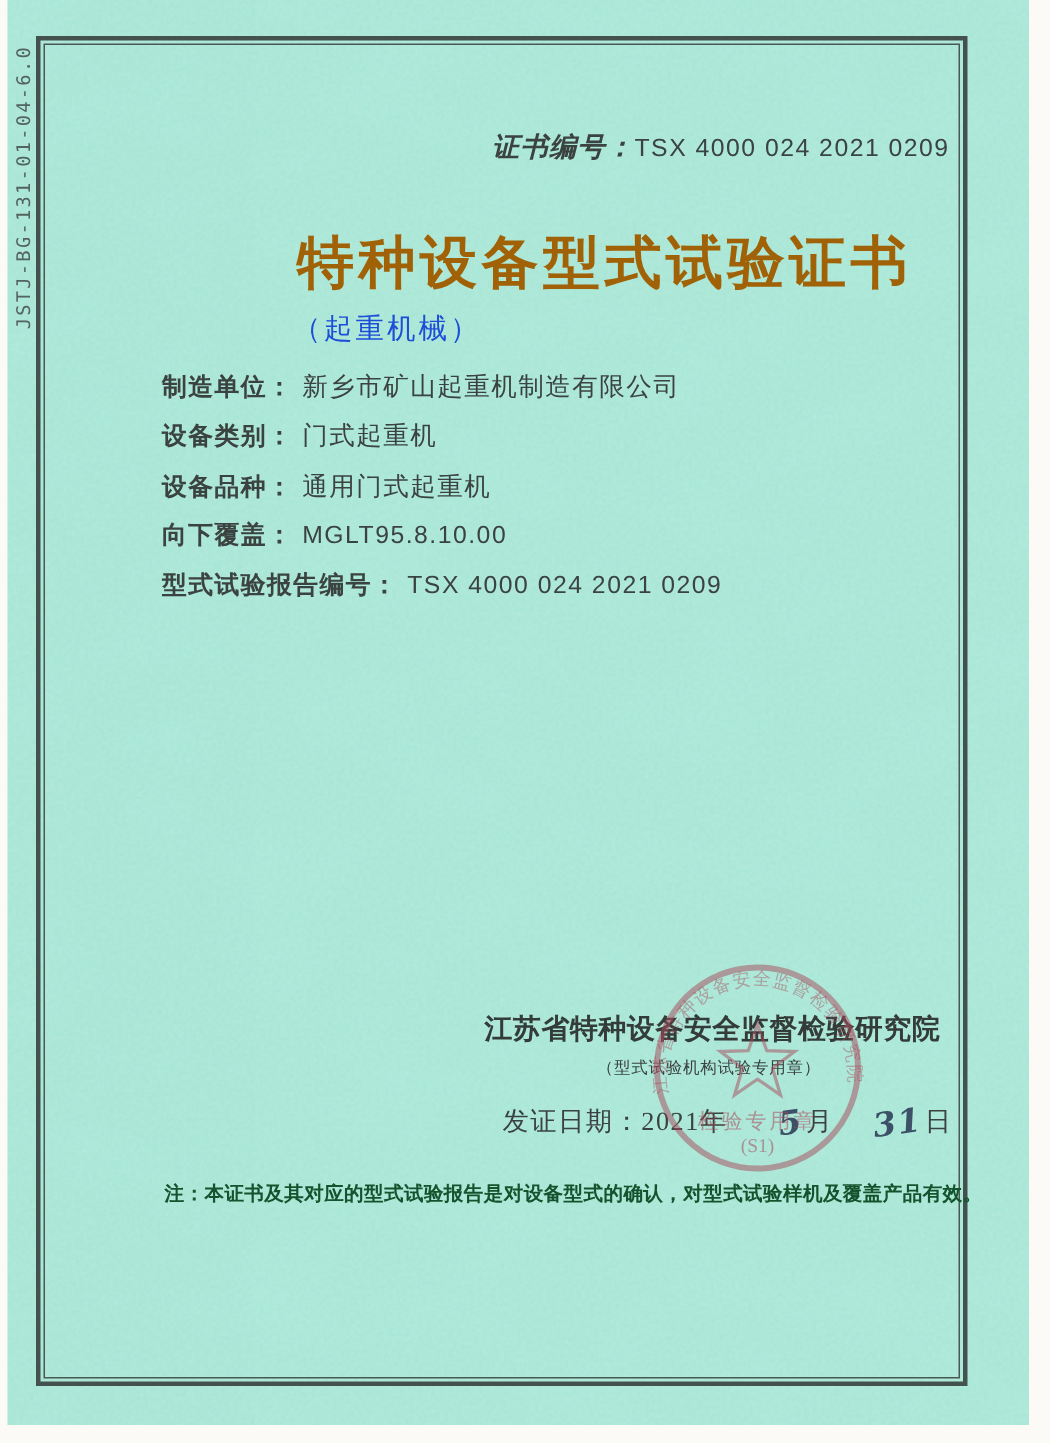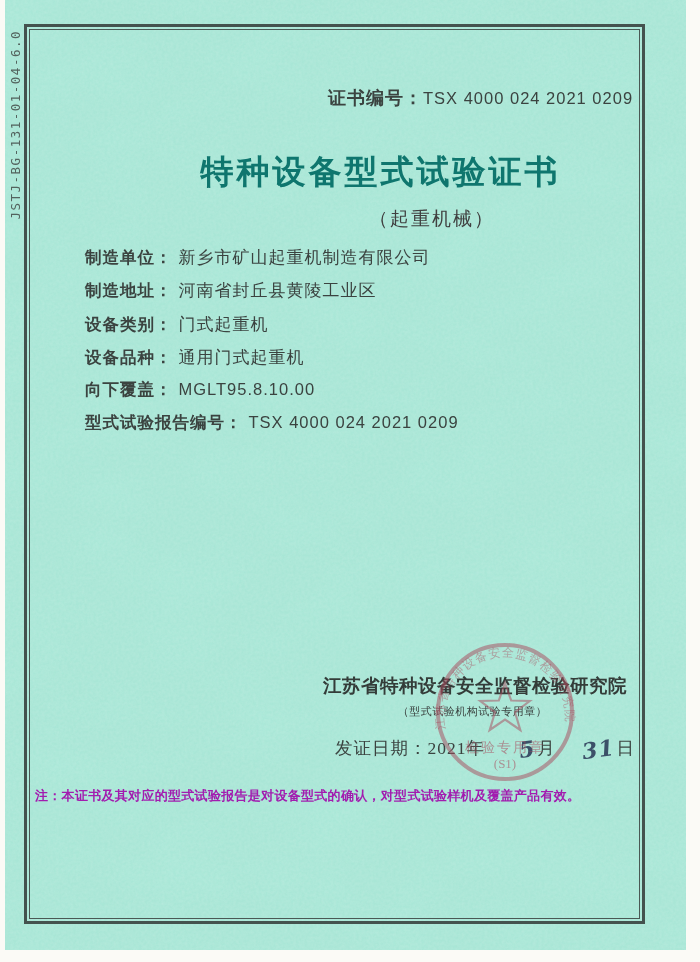--- a/index.html
+++ b/index.html
@@ -26,32 +26,32 @@
     display:flex;align-items:flex-start;
   }
   .vcode span{
     writing-mode:vertical-rl;transform:rotate(180deg);
     font-family:"DejaVu Sans Mono",monospace;font-size:12.5px;
     color:#53635e;letter-spacing:1.5px;
   }
   .certno{
     position:absolute;top:86px;left:323px;font-size:18px;white-space:nowrap;
   }
-  .certno .lab{font-weight:bold;letter-spacing:1px;}
+  .certno .lab{font-weight:bold;letter-spacing:1px;font-style:italic;}
   .num{font-family:Liberation Sans, sans-serif;font-size:16.5px;letter-spacing:1px;}
   .title{
-    position:absolute;top:150px;left:193px;width:365px;text-align:center;
-    font-size:33px;font-weight:bold;letter-spacing:3px;color:#0f766e;white-space:nowrap;
+    position:absolute;top:150px;left:193px;width:365px;
+    font-size:38px;font-weight:bold;letter-spacing:3px;color:#a16207;white-space:nowrap;
   }
   .subtitle{
-    position:absolute;top:206px;left:190px;width:300px;text-align:right;
-    font-size:19px;letter-spacing:2px;color:#404040;
+    position:absolute;top:206px;left:190px;width:300px;text-align:left;
+    font-size:19px;letter-spacing:2px;color:#1d4ed8;
   }
   .fields{position:absolute;top:246px;left:80px;right:55px;}
-  .field{height:33.3px;font-size:17px;white-space:nowrap;}
+  .field{height:33.3px;font-size:17px;white-space:nowrap;margin-left:23px;}
   .flabel{font-weight:bold;letter-spacing:1px;font-family:"Liberation Sans","DejaVu Sans",sans-serif;font-size:16.5px;}
   .fvalue{margin-left:6px;letter-spacing:1px;}
   .fvalue .u{text-decoration:underline;text-underline-offset:3px;}
   .statement{
     position:absolute;top:549px;left:78px;width:568px;
     font-size:17px;line-height:36.5px;letter-spacing:1px;
     text-indent:2em;text-align:justify;
   }
   .issuer{
     position:absolute;top:673px;left:295px;width:350px;text-align:center;
@@ -65,22 +65,22 @@
     position:absolute;top:733px;left:330px;font-size:17.5px;letter-spacing:1px;white-space:nowrap;
   }
   .dateline .gap1{display:inline-block;width:34px;}
   .dateline .gap2{display:inline-block;width:26px;}
   .hand{
     font-family:"DejaVu Serif",serif;font-style:italic;font-weight:bold;
     font-size:22px;color:#3c5068;display:inline-block;transform:rotate(-8deg);
     position:relative;top:3px;margin-right:2px;
   }
   .note{
-    position:absolute;top:787px;left:30px;width:620px;text-align:left;
-    font-size:13px;font-weight:bold;letter-spacing:0.3px;color:#a21caf;white-space:nowrap;
+    position:absolute;top:787px;left:30px;width:620px;text-align:right;
+    font-size:13px;font-weight:bold;letter-spacing:0.3px;color:#14532d;white-space:nowrap;
   }
   .stamp{
     position:absolute;left:425px;top:637px;z-index:4;pointer-events:none;
   }
 </style>
 </head>
 <body>
 
 <div class="scan">
   <div class="paper">
@@ -113,23 +113,20 @@
       </div>
 
       <div class="title">特种设备型式试验证书</div>
       <div class="subtitle">（起重机械）</div>
 
       <div class="fields">
         <div class="field">
           <span class="flabel">制造单位：</span><span class="fvalue">新乡市矿山起重机制造有限公司</span>
         </div>
         <div class="field">
-          <span class="flabel">制造地址：</span><span class="fvalue">河南省封丘县黄陵工业区</span>
-        </div>
-        <div class="field">
           <span class="flabel">设备类别：</span><span class="fvalue">门式起重机</span>
         </div>
         <div class="field">
           <span class="flabel">设备品种：</span><span class="fvalue">通用门式起重机</span>
         </div>
         <div class="field">
           <span class="flabel">向下覆盖：</span><span class="fvalue num">MGLT95.8.10.00</span>
         </div>
         <div class="field">
           <span class="flabel">型式试验报告编号：</span><span class="fvalue num">TSX 4000 024 2021 0209</span>

